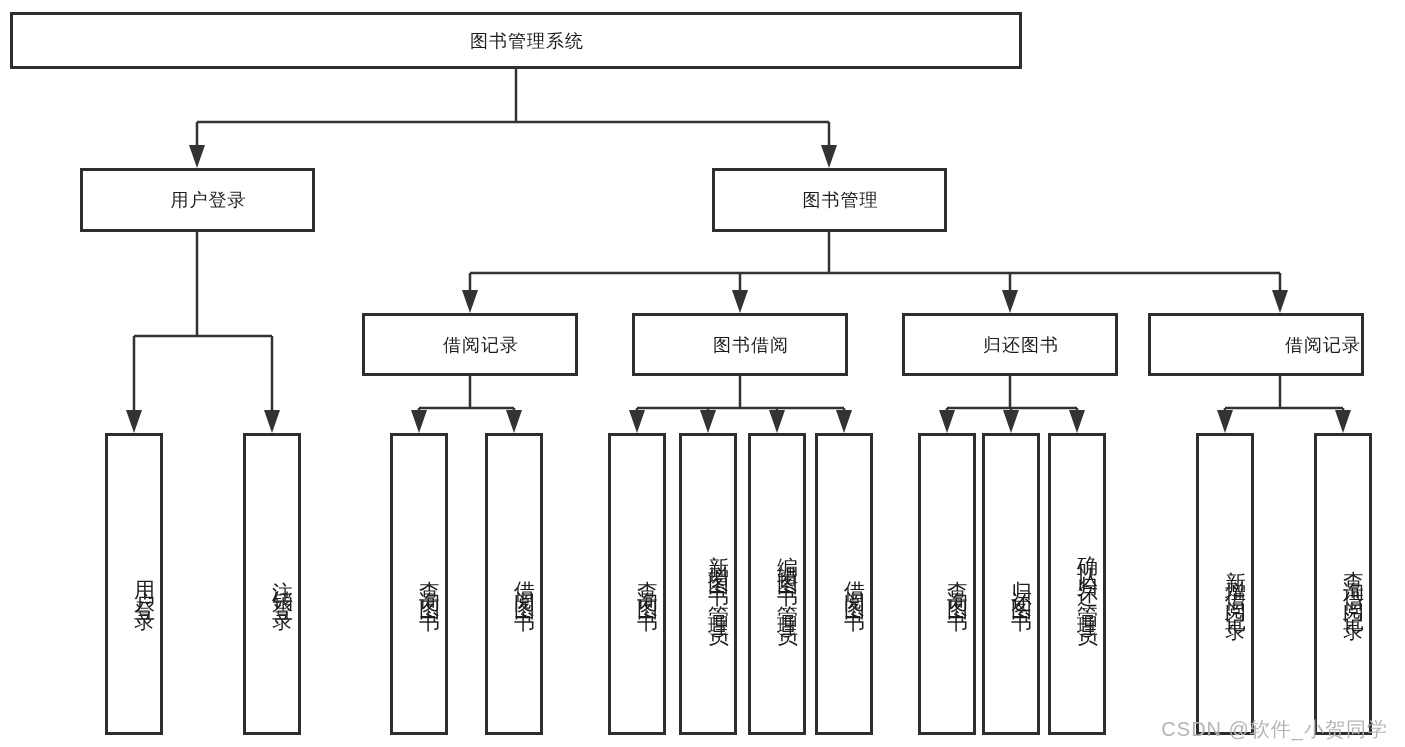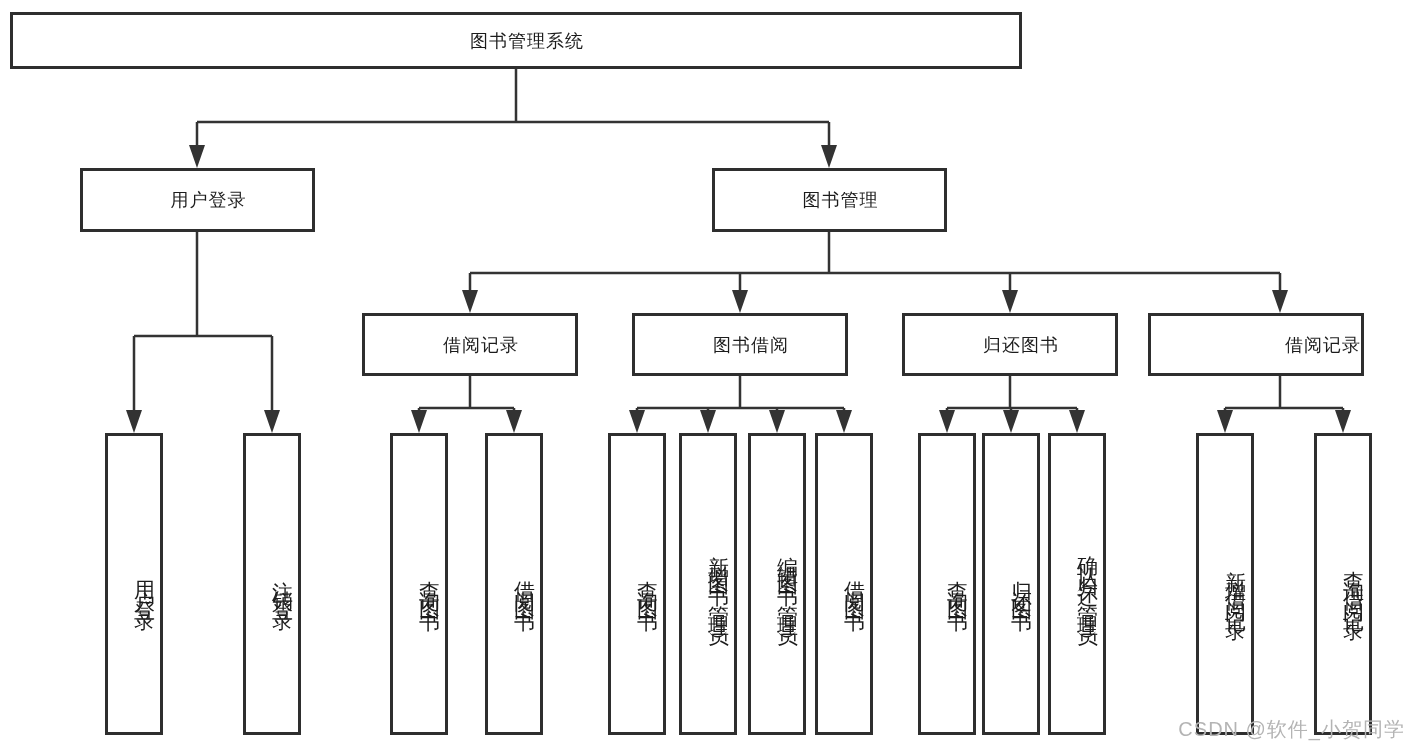--- a/index.html
+++ b/index.html
@@ -37,21 +37,21 @@
   .vbox span {
     writing-mode: vertical-lr;
     text-orientation: mixed;
     font-size: 21px;
     letter-spacing: 10px;
     line-height: 1;
     white-space: nowrap;
   }
   #watermark {
     position: absolute;
-    right: 0;
+    right: 17px;
     bottom: 4px;
     font-size: 20px;
     color: #b4b4b4;
     letter-spacing: 1px;
     z-index: 5;
     white-space: nowrap;
   }
 </style>
 </head>
 <body>

